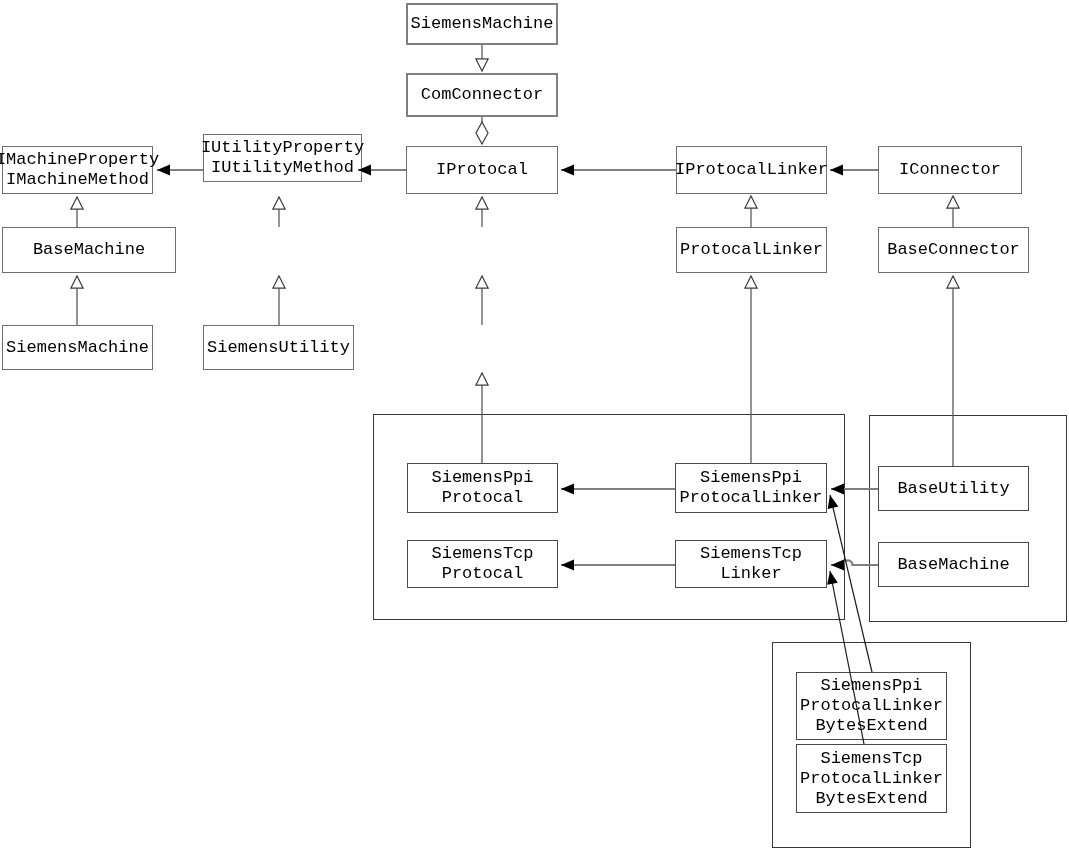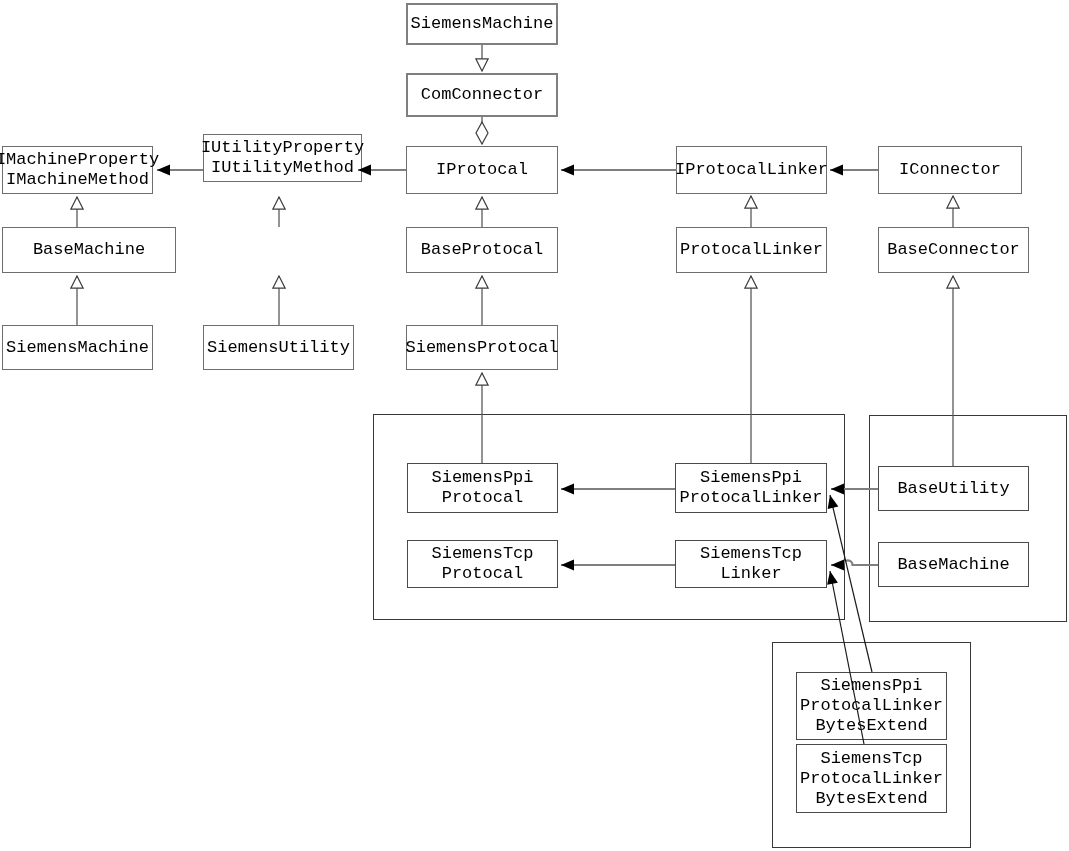--- a/index.html
+++ b/index.html
@@ -71,38 +71,32 @@
   <div class="node b15" style="left:676px;top:146px;width:151px;height:48px">
     <span>IProtocalLinker</span>
   </div>
   <div class="node b15" style="left:878px;top:146px;width:144px;height:48px">
     <span>IConnector</span>
   </div>
 
   <div class="node b15" style="left:2px;top:227px;width:174px;height:46px">
     <span>BaseMachine</span>
   </div>
-  <div class="node b15" style="left:406px;top:227px;width:152px;height:46px">
-    <span>BaseProtocal</span>
-  </div>
   <div class="node b15" style="left:676px;top:227px;width:151px;height:46px">
     <span>ProtocalLinker</span>
   </div>
   <div class="node b15" style="left:878px;top:227px;width:151px;height:46px">
     <span>BaseConnector</span>
   </div>
 
   <div class="node b15" style="left:2px;top:325px;width:151px;height:45px">
     <span>SiemensMachine</span>
   </div>
   <div class="node b15" style="left:203px;top:325px;width:151px;height:45px">
     <span>SiemensUtility</span>
-  </div>
-  <div class="node b15" style="left:406px;top:325px;width:152px;height:45px">
-    <span>SiemensProtocal</span>
   </div>
 
   <div class="node b1" style="left:407px;top:463px;width:151px;height:50px">
     <span>SiemensPpi
 Protocal</span>
   </div>
   <div class="node b1" style="left:407px;top:540px;width:151px;height:48px">
     <span>SiemensTcp
 Protocal</span>
   </div>

